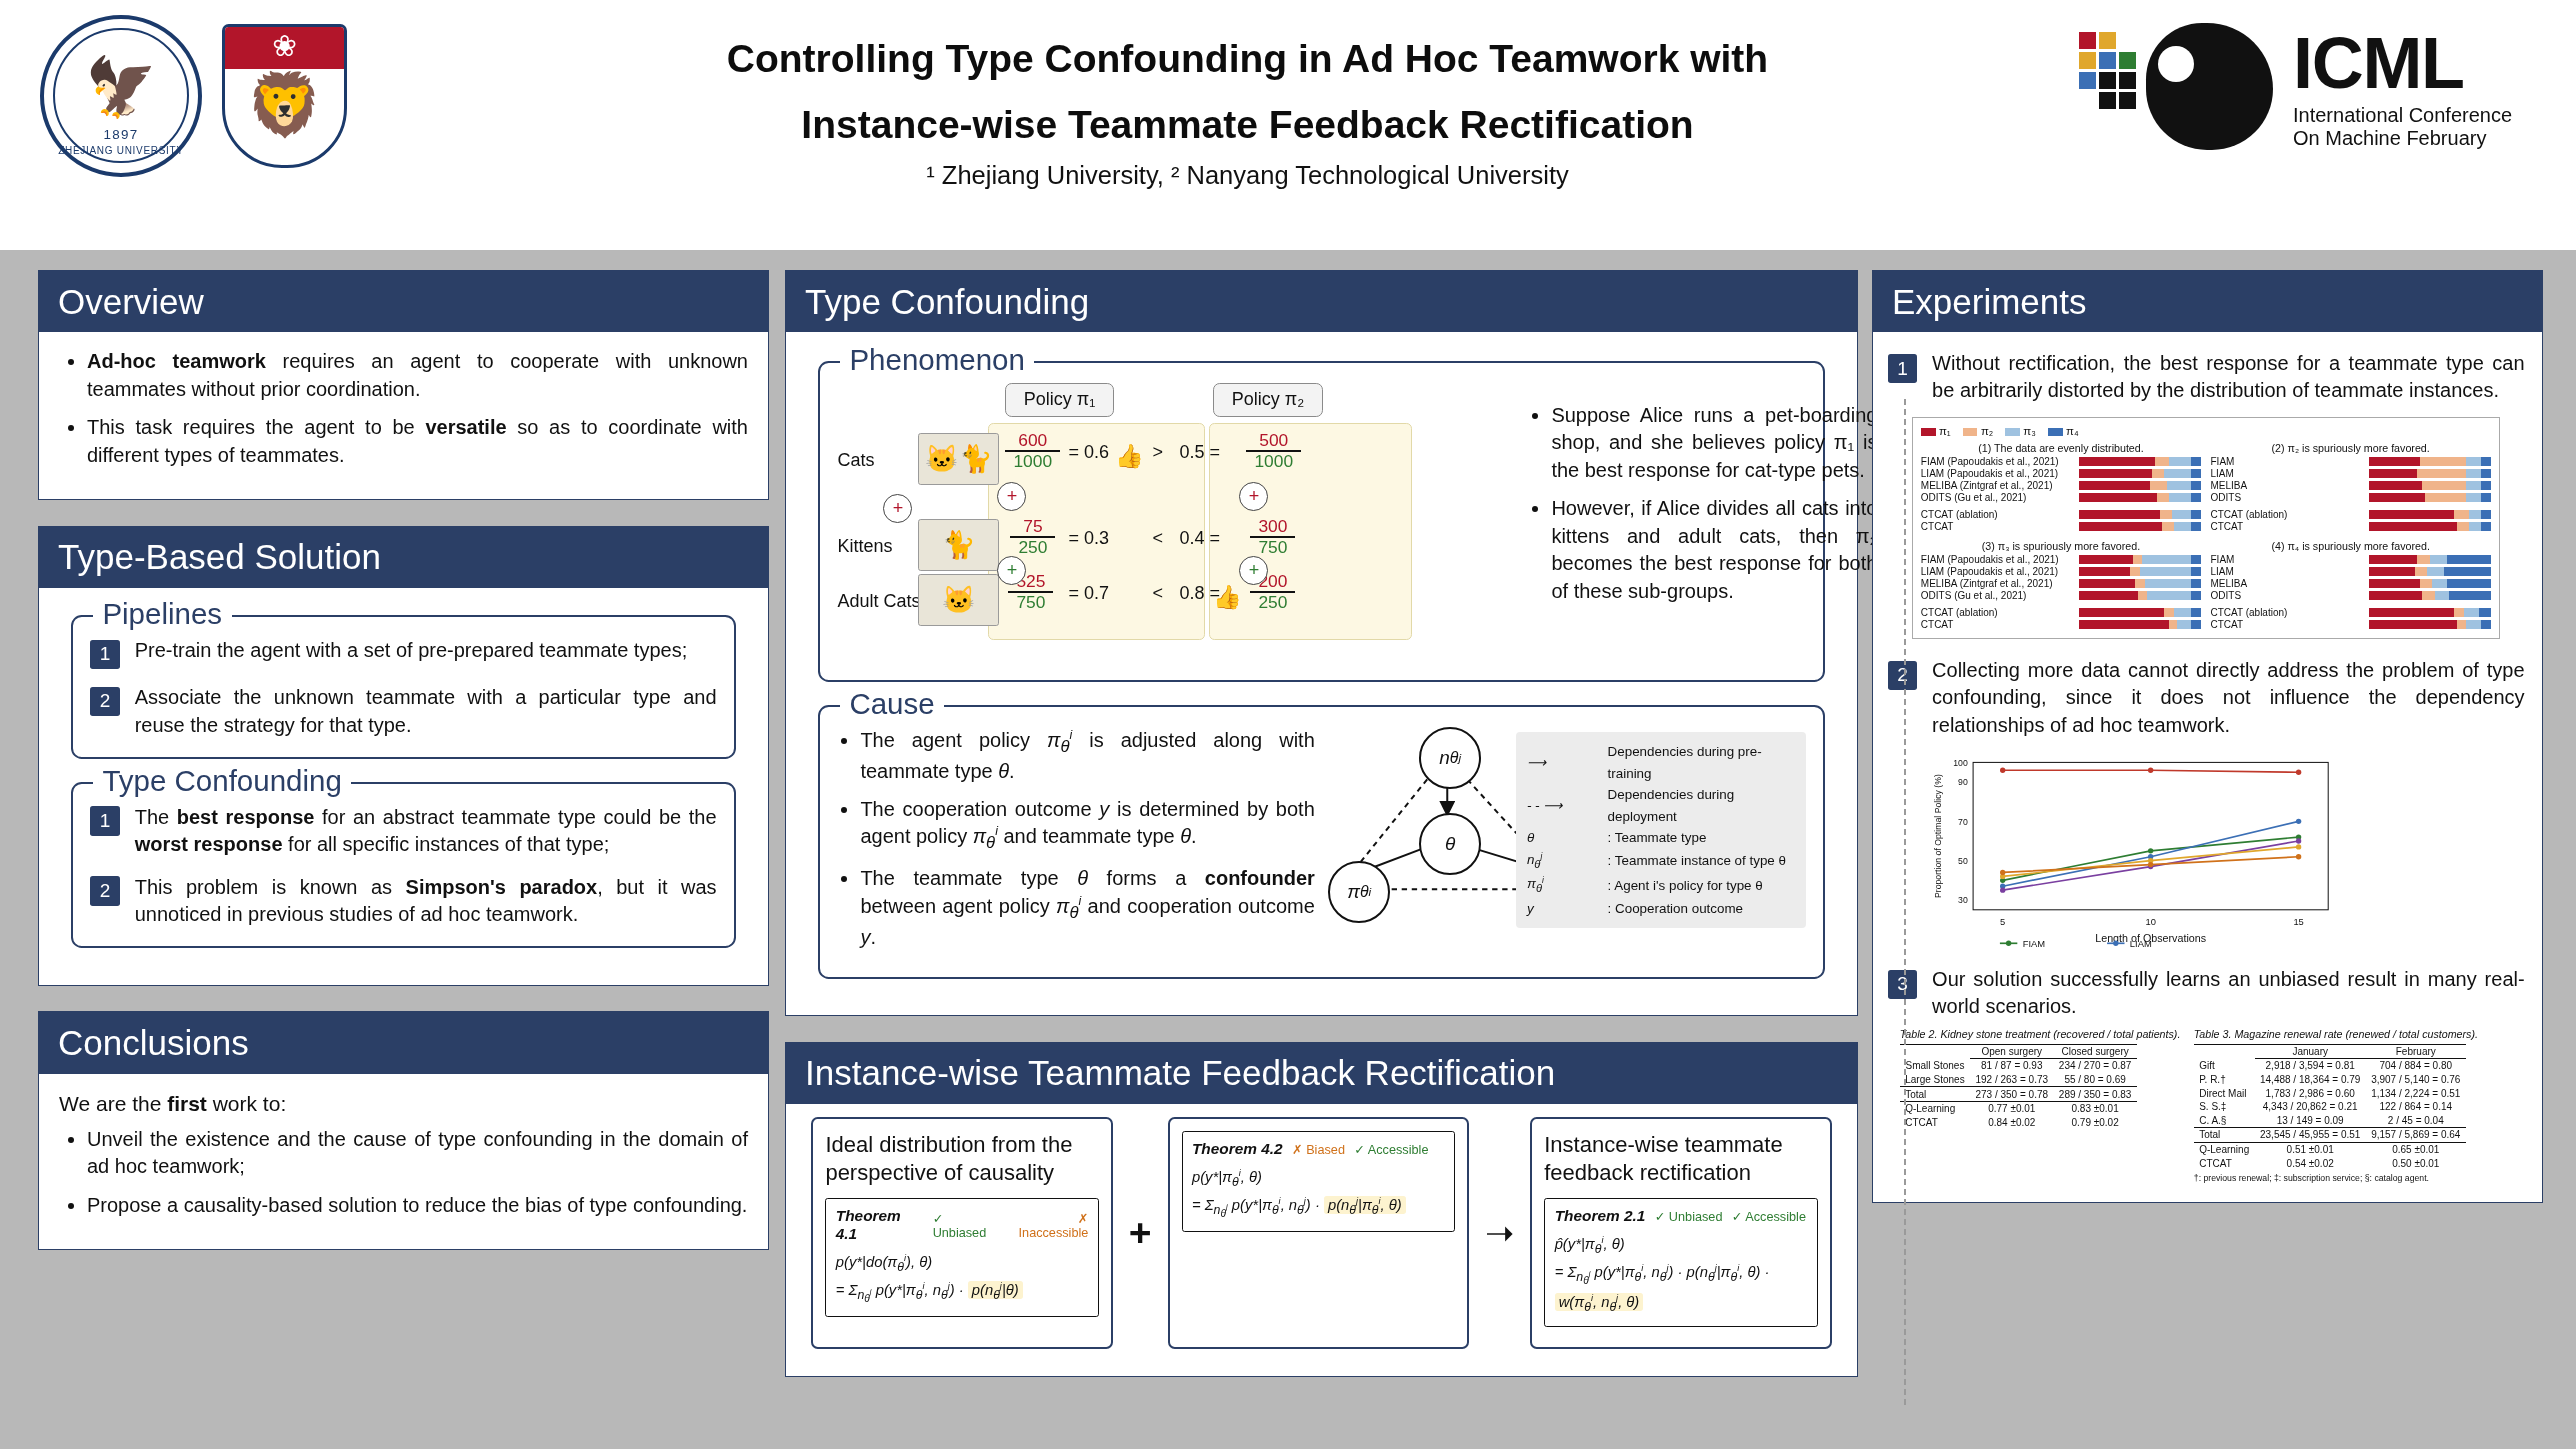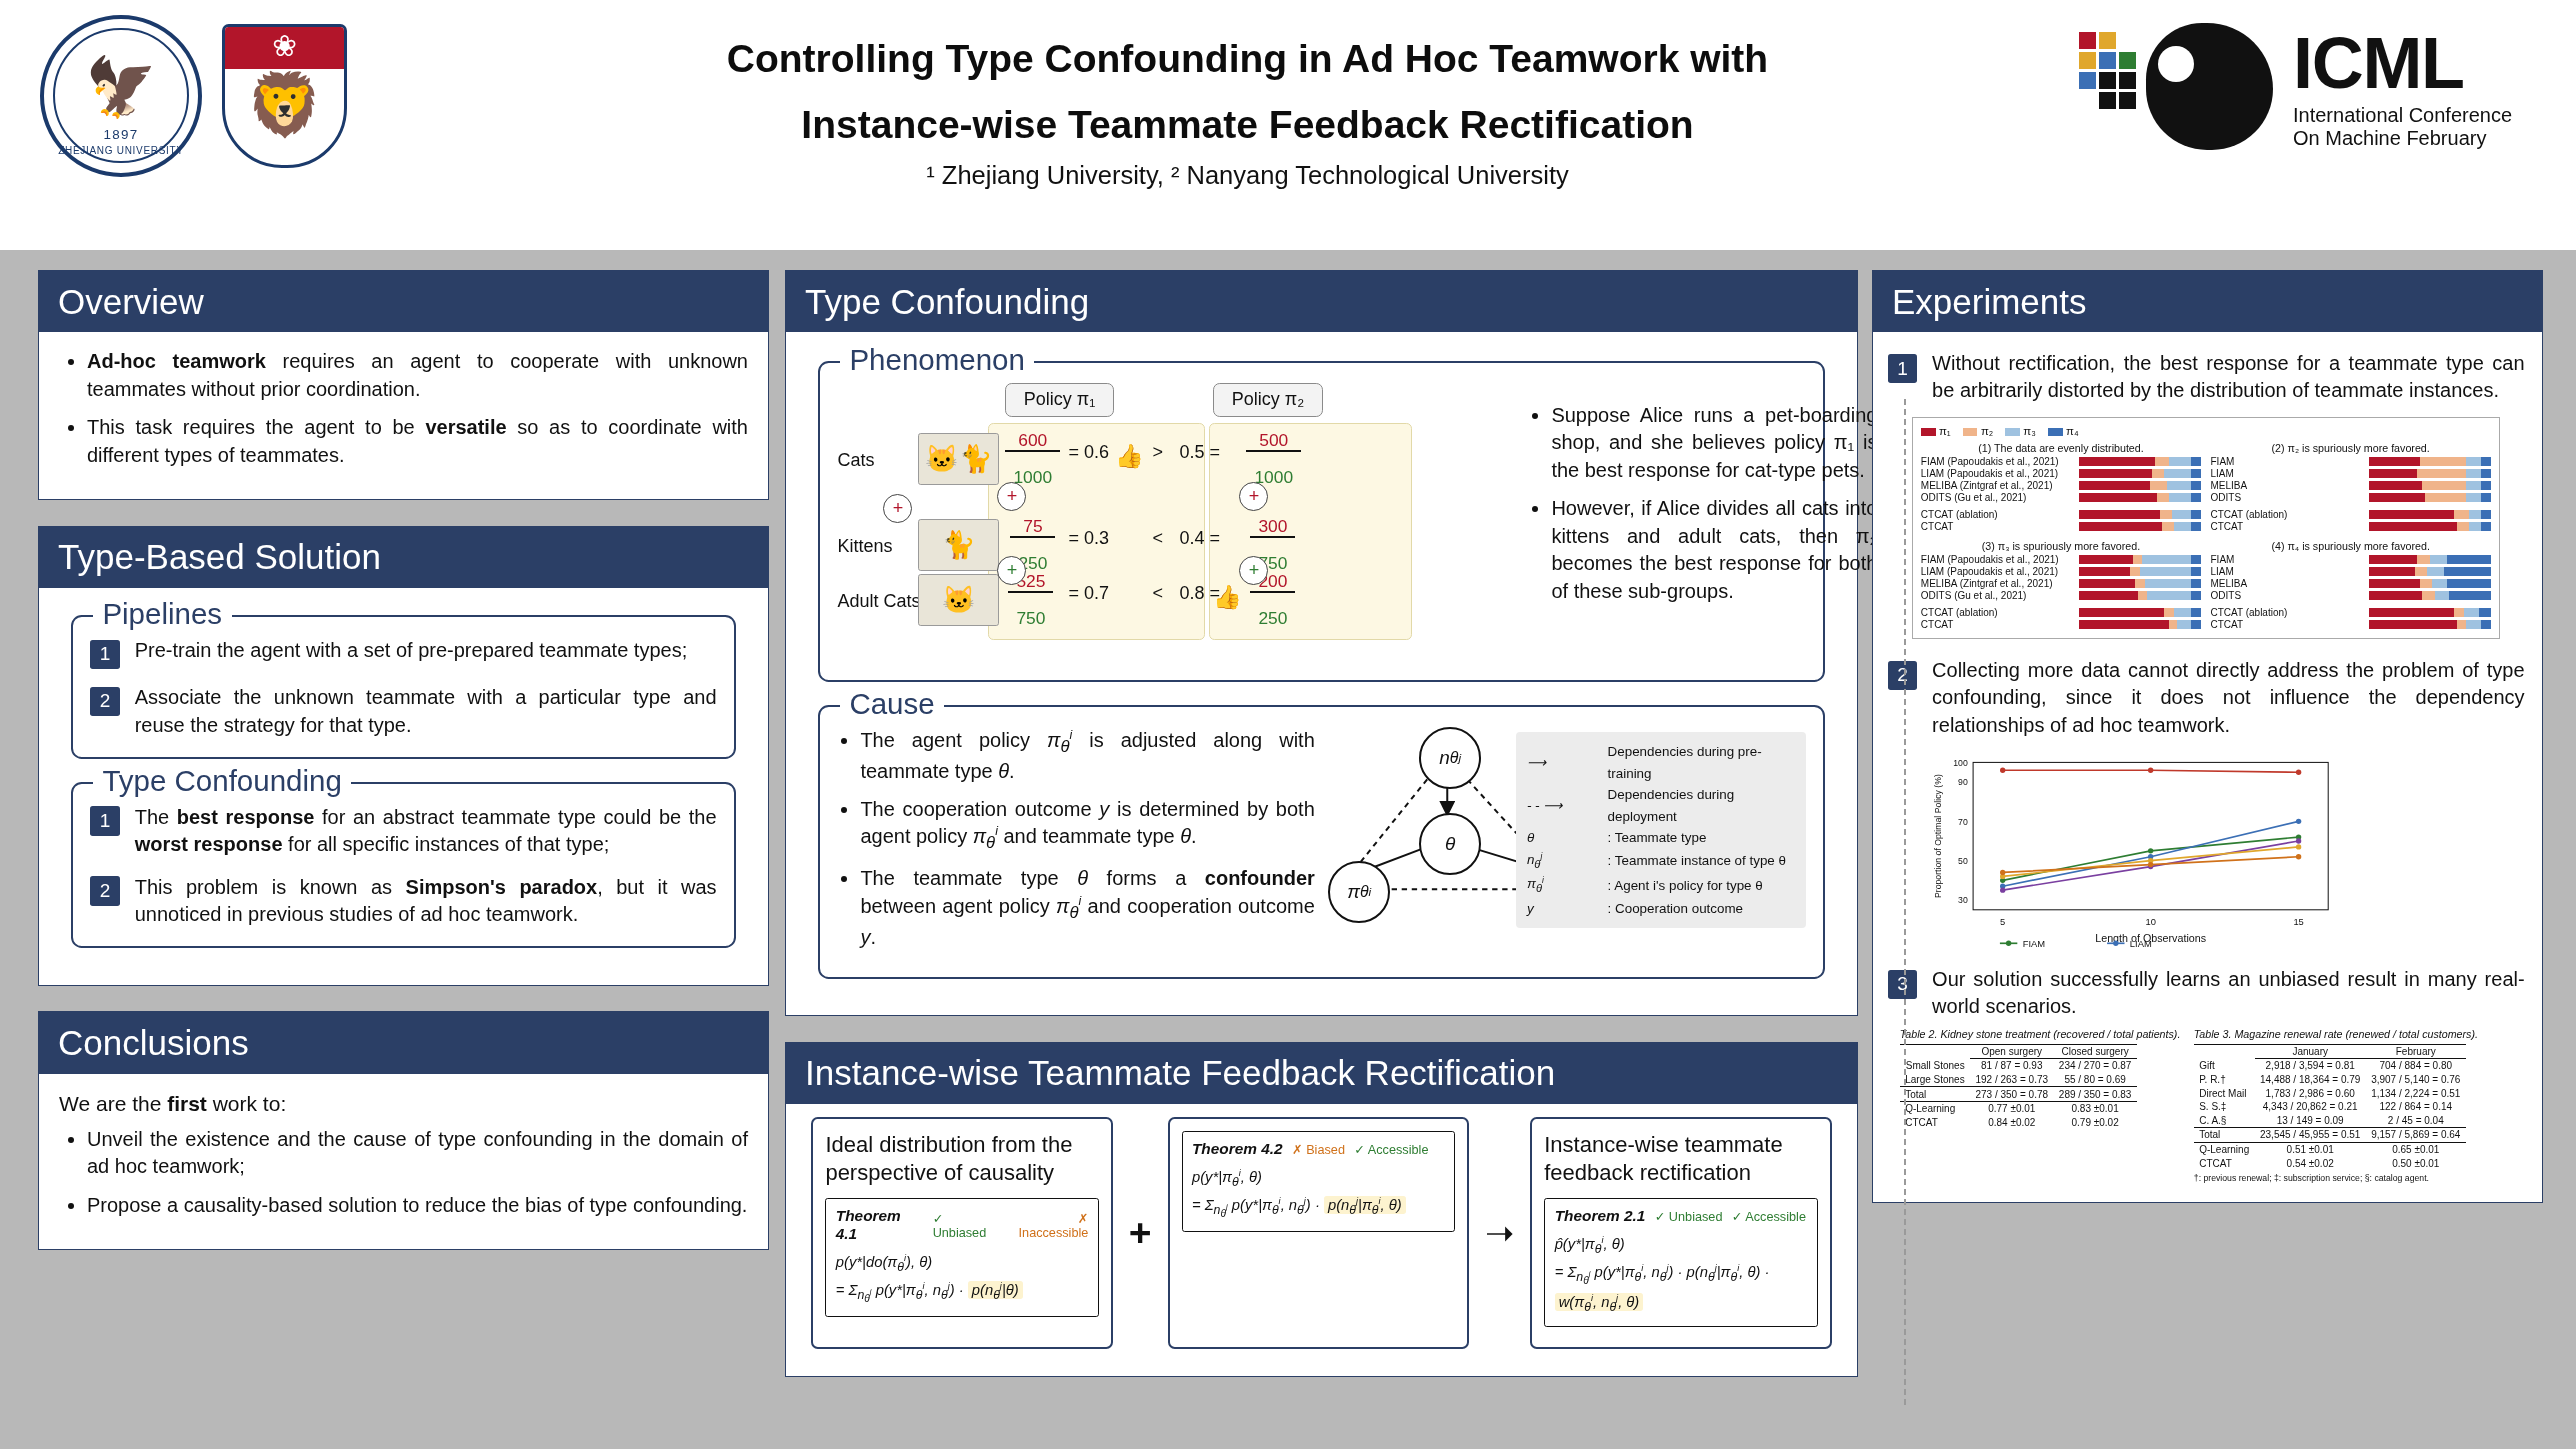--- a/index.html
+++ b/index.html
@@ -88,21 +88,21 @@
   }
   .rowlabel{position:absolute;font-size:18px;color:#111;}
   .imgbox{
     position:absolute;width:79px;height:50px;background:#e9e5d8;border:1.3px solid #9a9a9a;border-radius:2.7px;
     display:flex;align-items:center;justify-content:center;font-size:27px;
   }
   .frac{
     position:absolute;text-align:center;font-size:17.4px;line-height:1.12;
   }
   .frac .num{color:#b2152a;border-bottom:2px solid #111;padding:0 8px;}
-  .frac .den{color:#2e7d32;padding:16px 8px;}
+  .frac .den{color:#2e7d32;padding:0 8px;}
   .eqs{position:absolute;font-size:18px;}
   .plus{
     position:absolute;width:27px;height:27px;border-radius:50%;border:1.3px solid #444;color:#b2152a;
     display:flex;align-items:center;justify-content:center;font-size:18px;background:#fff;
   }
   .plus.green{color:#2e7d32;}
   .yellowpanel{
     position:absolute;background:#fdf8e3;border:1.3px solid #e2d9a8;border-radius:5.4px;
   }
   .thumb{position:absolute;font-size:23px;}
@@ -801,21 +801,21 @@
             <div class="tbl">
               <div class="cap">Table 2. Kidney stone treatment (recovered / total patients).</div>
               <table id="t2">
                   <tbody>
                     <tr>
                       <td class="tl"></td>
                       <td class="tl bl">Open surgery</td>
                       <td class="tl bl">Closed surgery</td>
                     </tr>
                     <tr>
-                      <td style="text-align:right">Small Stones</td>
+                      <td style="text-align:center">Small Stones</td>
                       <td>81 / 87 = 0.93</td>
                       <td>234 / 270 = 0.87</td>
                     </tr>
                     <tr>
                       <td style="text-align:left">Large Stones</td>
                       <td>192 / 263 = 0.73</td>
                       <td>55 / 80 = 0.69</td>
                     </tr>
                     <tr style="border-top:0.8px solid #111">
                       <td style="text-align:left">Total</td>

